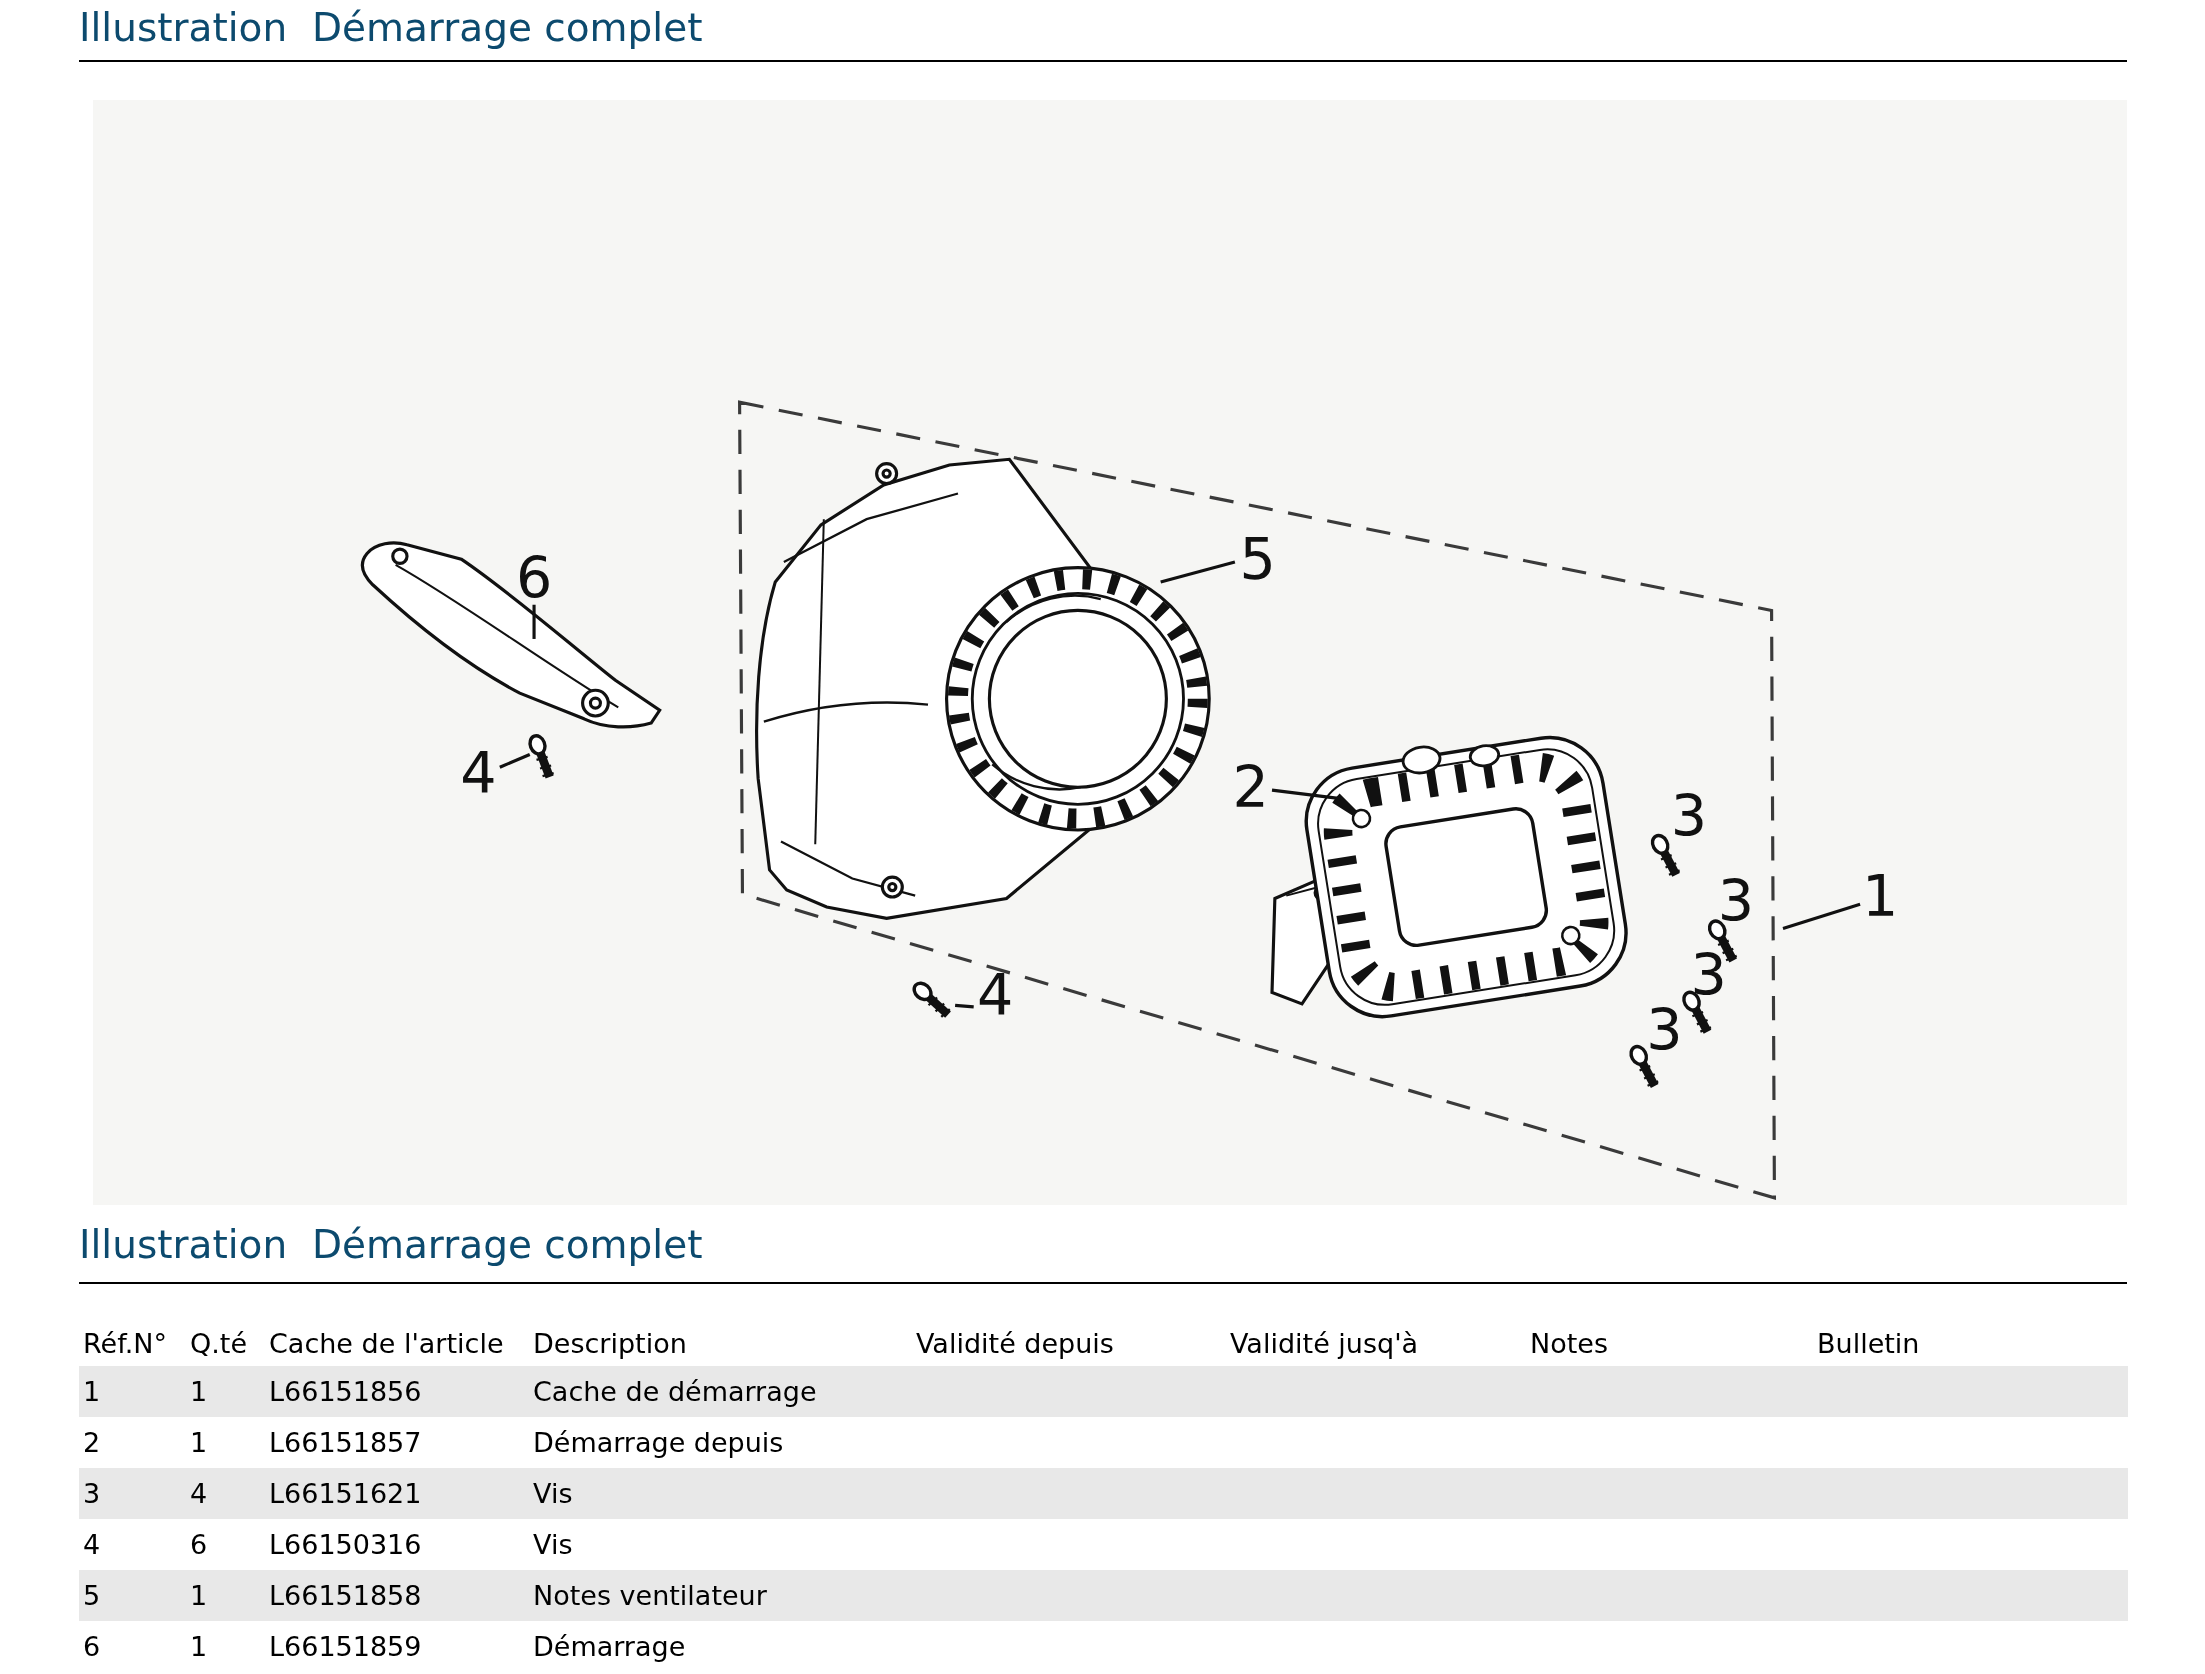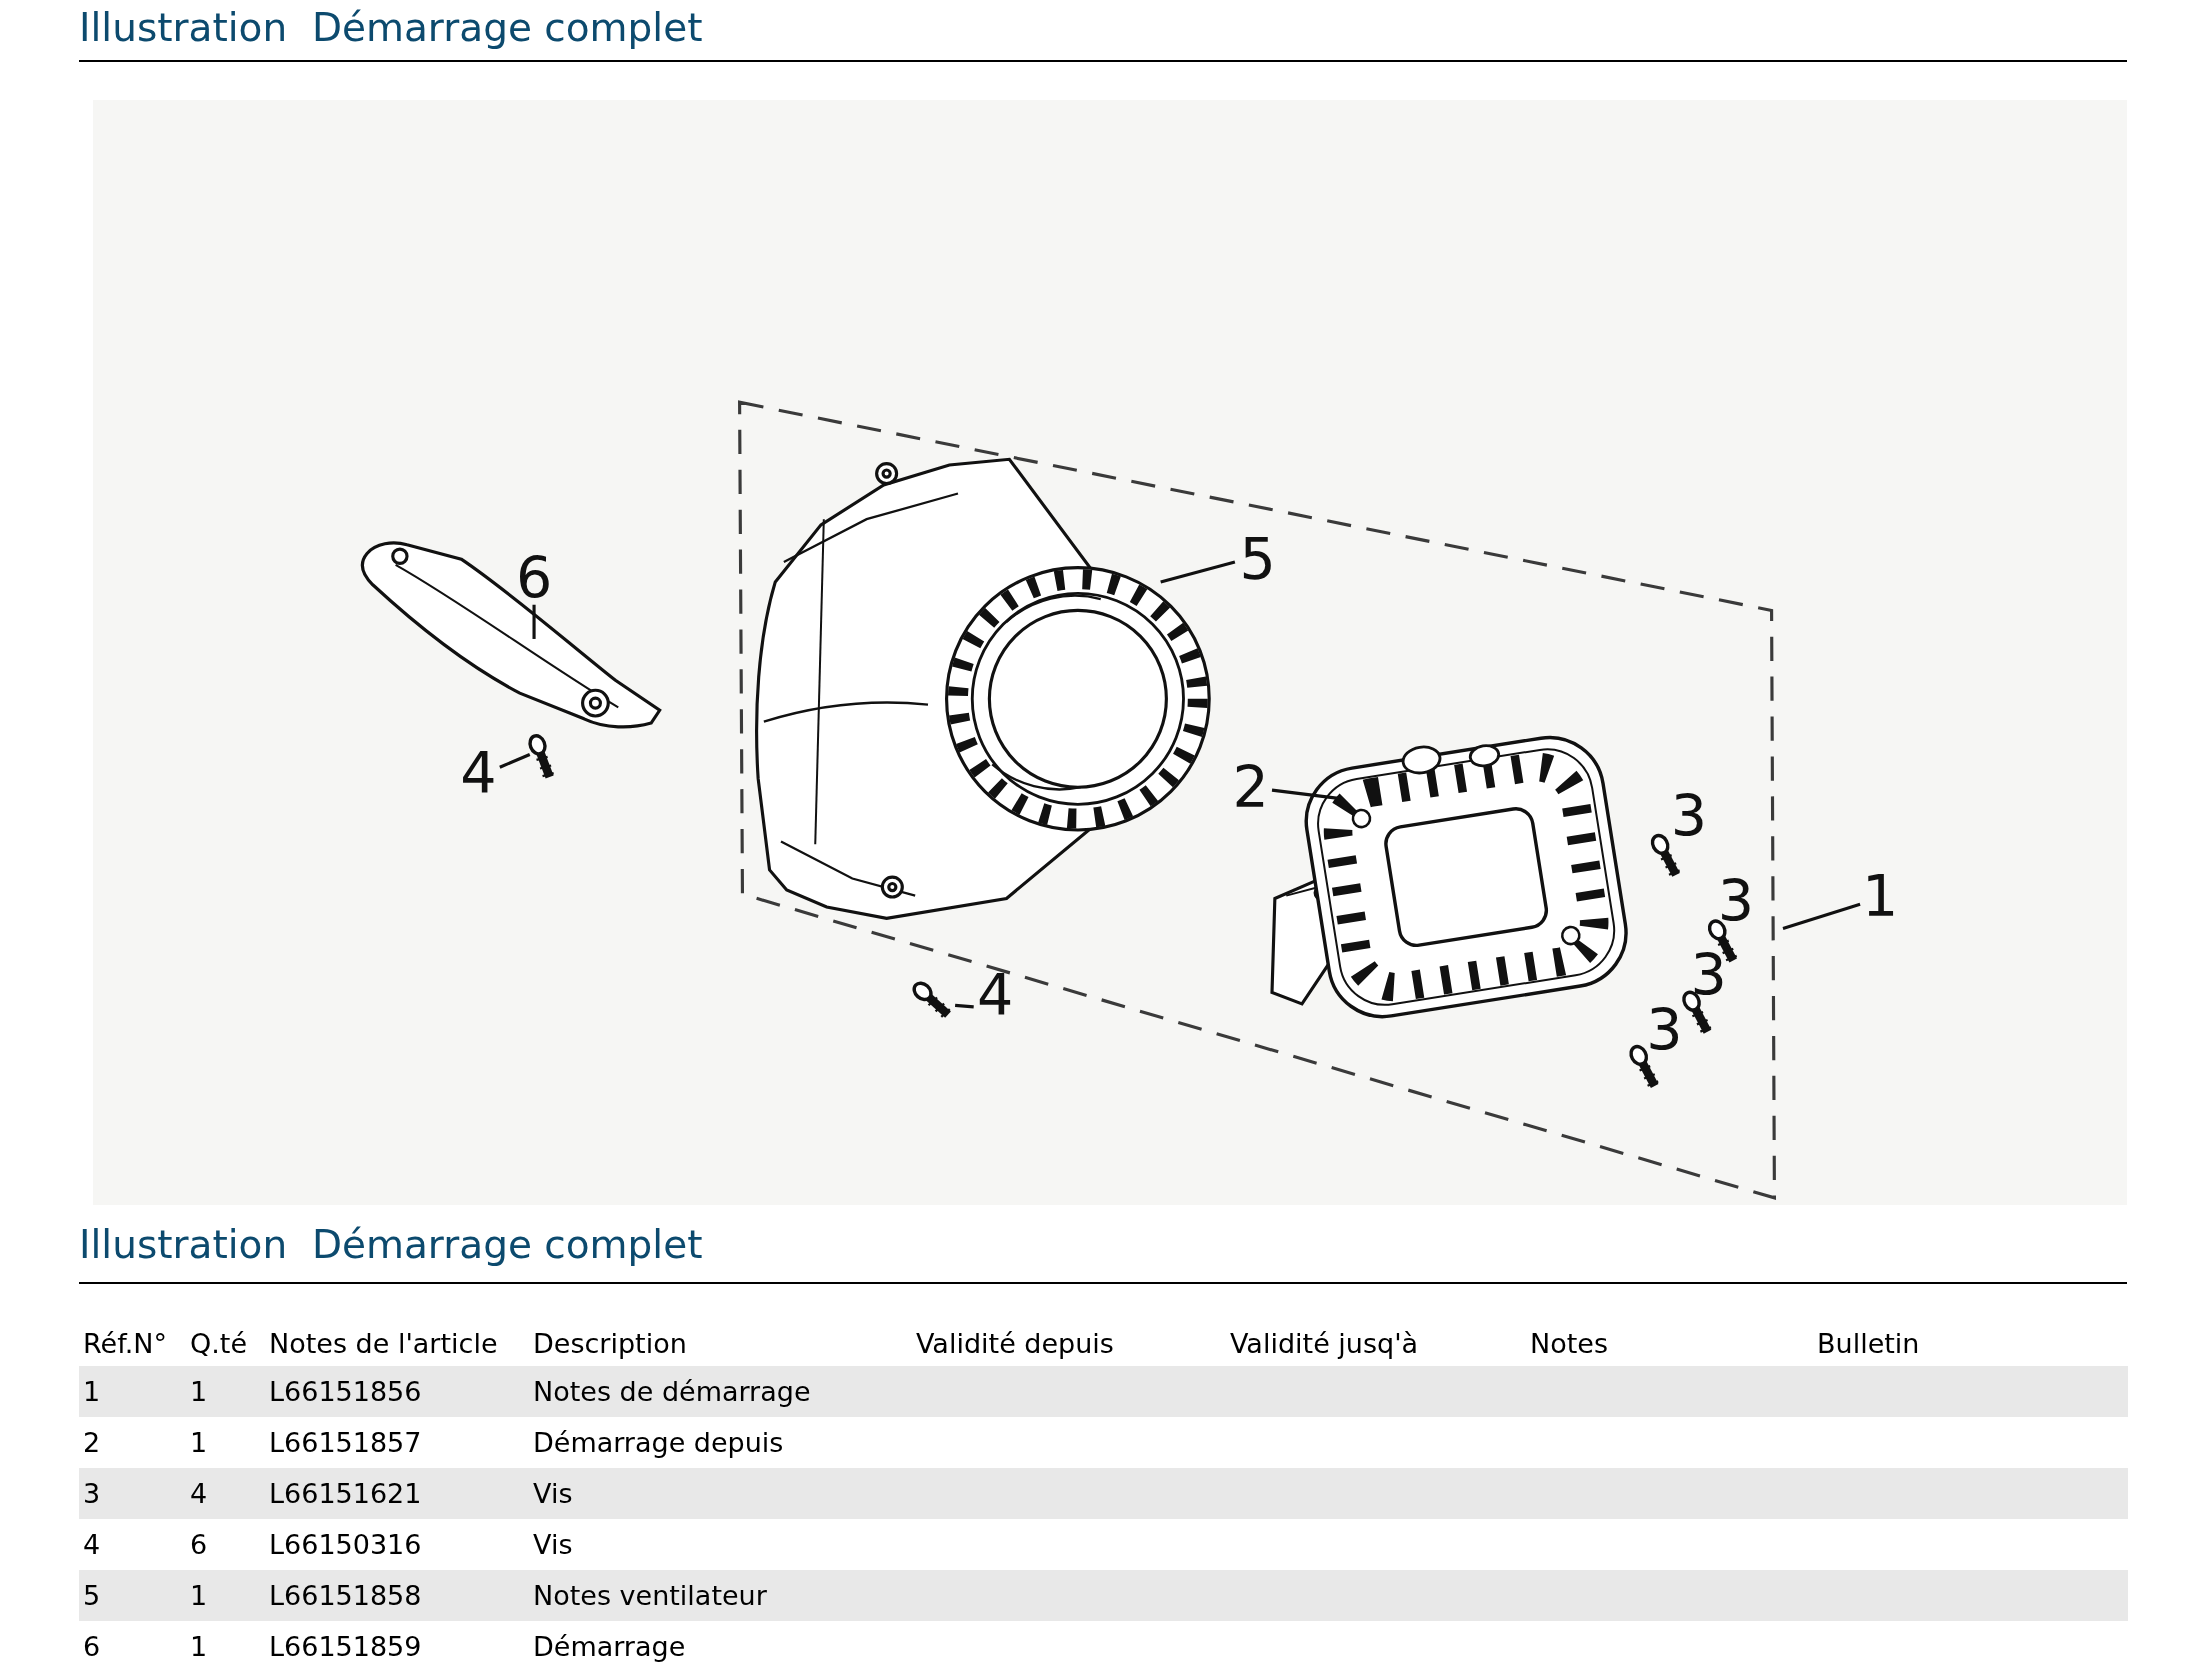--- a/index.html
+++ b/index.html
@@ -152,33 +152,33 @@
   </svg>
 </div>
 
 <div class="page-title" id="title-section">Illustration  Démarrage complet</div>
 <div class="rule" id="rule-section"></div>
 
 <div class="parts-table">
   <div class="t-row t-head">
     <div class="cell">Réf.N°</div>
     <div class="cell">Q.té</div>
-    <div class="cell">Notes de l'article</div>
+    <div class="cell">Cache de l'article</div>
     <div class="cell">Description</div>
     <div class="cell center">Validité depuis</div>
     <div class="cell center">Validité jusq'à</div>
     <div class="cell center">Notes</div>
     <div class="cell center">Bulletin</div>
   </div>
 
   <div class="t-row odd">
     <div class="cell">1</div>
     <div class="cell">1</div>
     <div class="cell">L66151856</div>
-    <div class="cell">Notes de démarrage</div>
+    <div class="cell">Cache de démarrage</div>
     <div class="cell"></div>
     <div class="cell"></div>
     <div class="cell"></div>
     <div class="cell"></div>
   </div>
 
   <div class="t-row">
     <div class="cell">2</div>
     <div class="cell">1</div>
     <div class="cell">L66151857</div>

